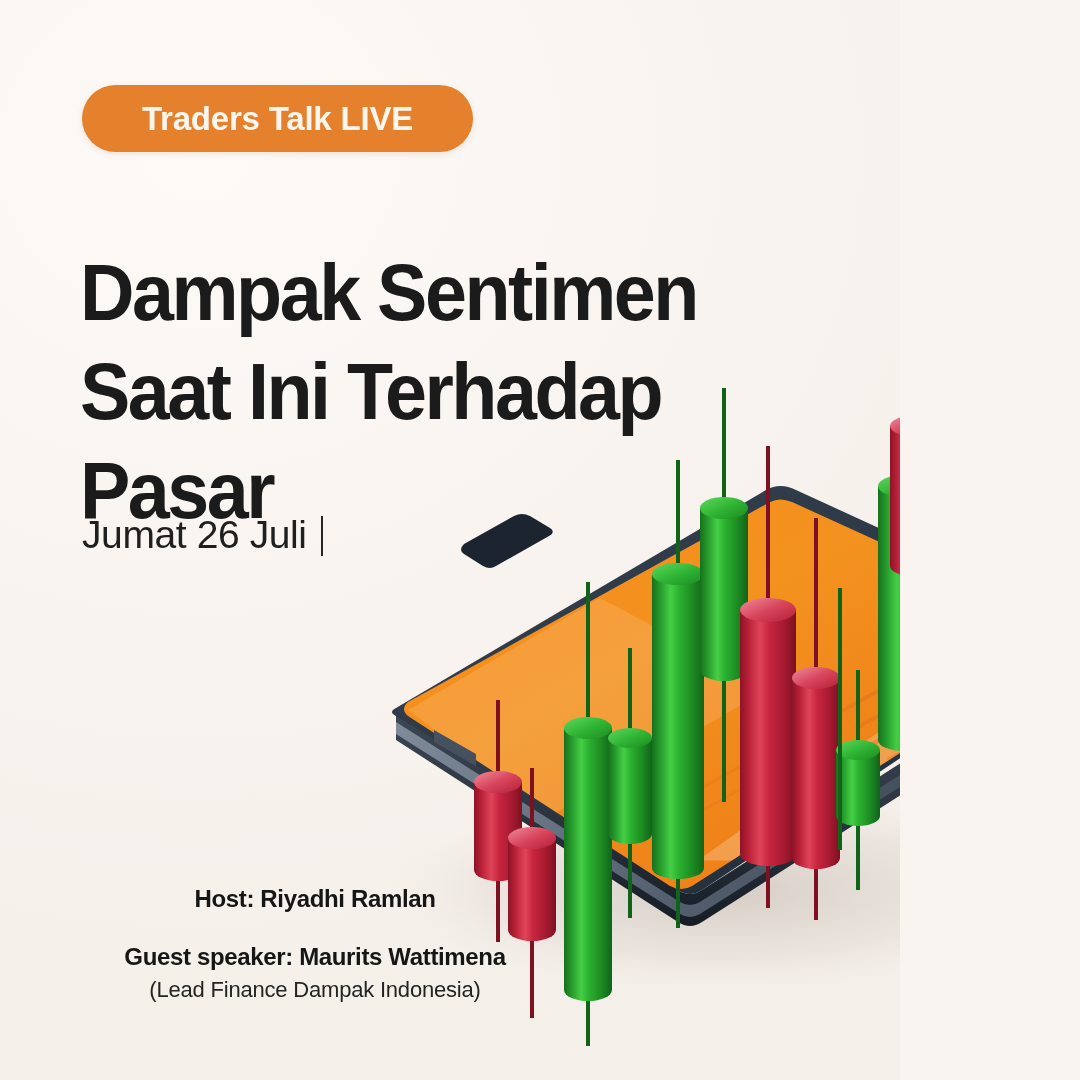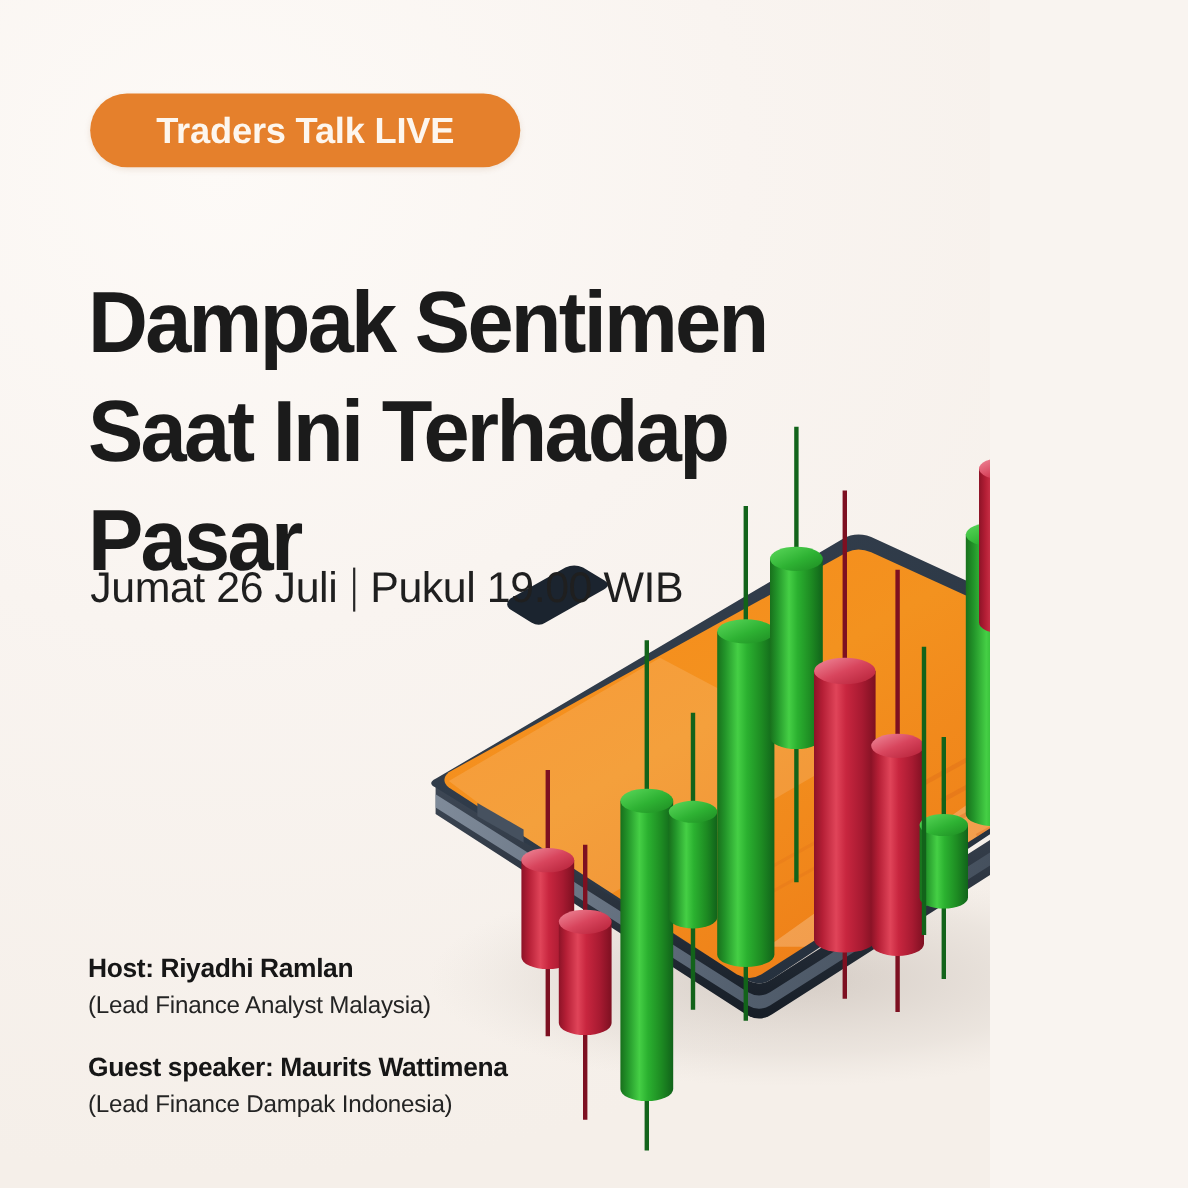--- a/index.html
+++ b/index.html
@@ -50,21 +50,21 @@
     color:#1f1f1f;font-size:39px;font-weight:400;
     letter-spacing:-.4px;white-space:nowrap;
     display:flex;align-items:center;gap:14px;
   }
   .dateline .sep{
     display:inline-block;width:2px;height:40px;background:#262626;
     position:relative;top:1px;
   }
 
   
-  .credits{position:absolute;left:80px;top:866px;width:470px;z-index:40;}
+  .credits{position:absolute;left:80px;top:884px;width:470px;z-index:40;text-align:center;}
   .credit-block{margin-bottom:28px;}
   .credit-block:last-child{margin-bottom:12px;}
   .credit-name{
     color:#161616;font-size:24px;font-weight:700;letter-spacing:-.35px;
     line-height:1.24;white-space:nowrap;
   }
   .credit-role{
     color:#242424;font-size:22px;font-weight:400;letter-spacing:-.2px;
     line-height:1.3;margin-top:4px;white-space:nowrap;
   }
@@ -299,27 +299,25 @@
 
   <h1 class="headline">
     <span>Dampak Sentimen</span>
     <span>Saat Ini Terhadap</span>
     <span>Pasar</span>
   </h1>
 
   <div class="dateline">
     <span>Jumat 26 Juli</span>
     <span class="sep"></span>
-    <span>Pukul 19.00 WIB</span>
   </div>
 
   <div class="credits">
     <div class="credit-block">
       <div class="credit-name">Host: Riyadhi Ramlan</div>
-      <div class="credit-role">(Lead Finance Analyst Malaysia)</div>
     </div>
     <div class="credit-block">
       <div class="credit-name">Guest speaker: Maurits Wattimena</div>
       <div class="credit-role">(Lead Finance Dampak Indonesia)</div>
     </div>
   </div>
 
 </div>
 
 </body></html>

